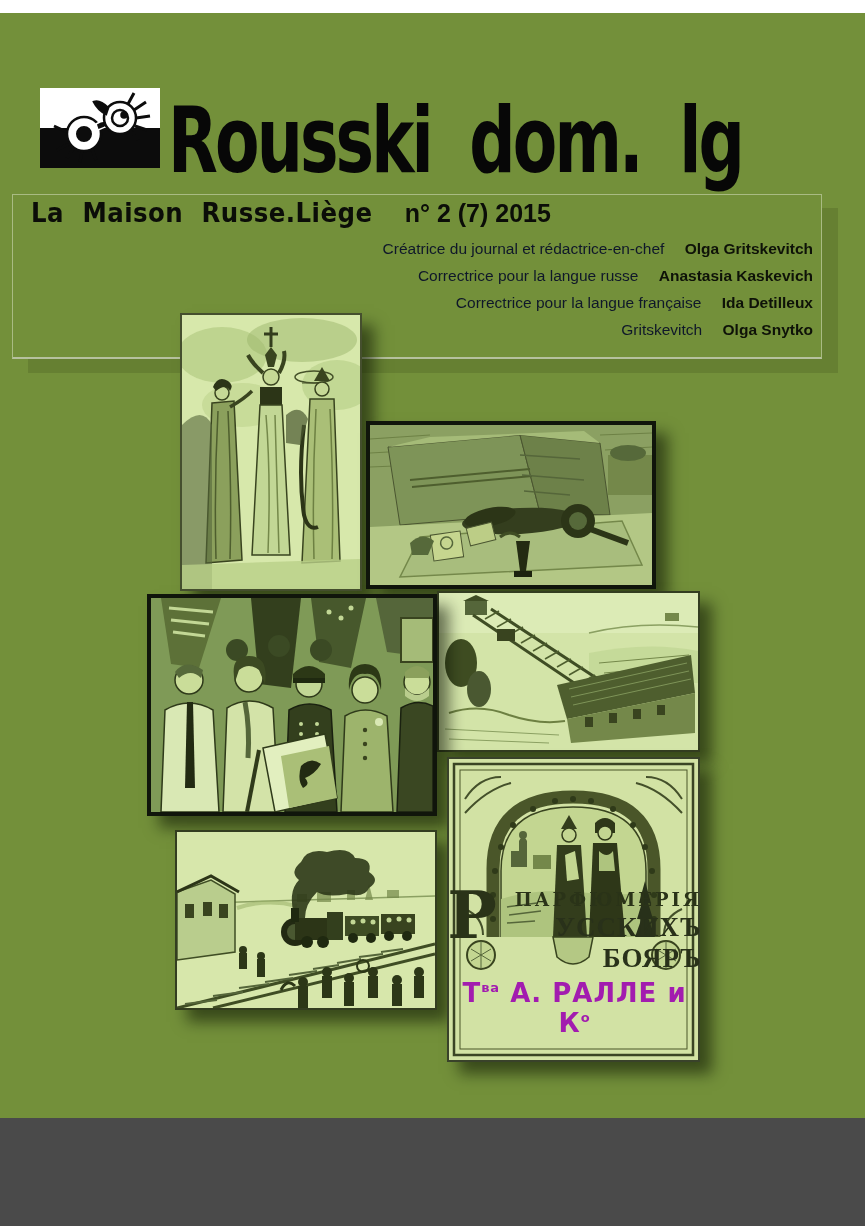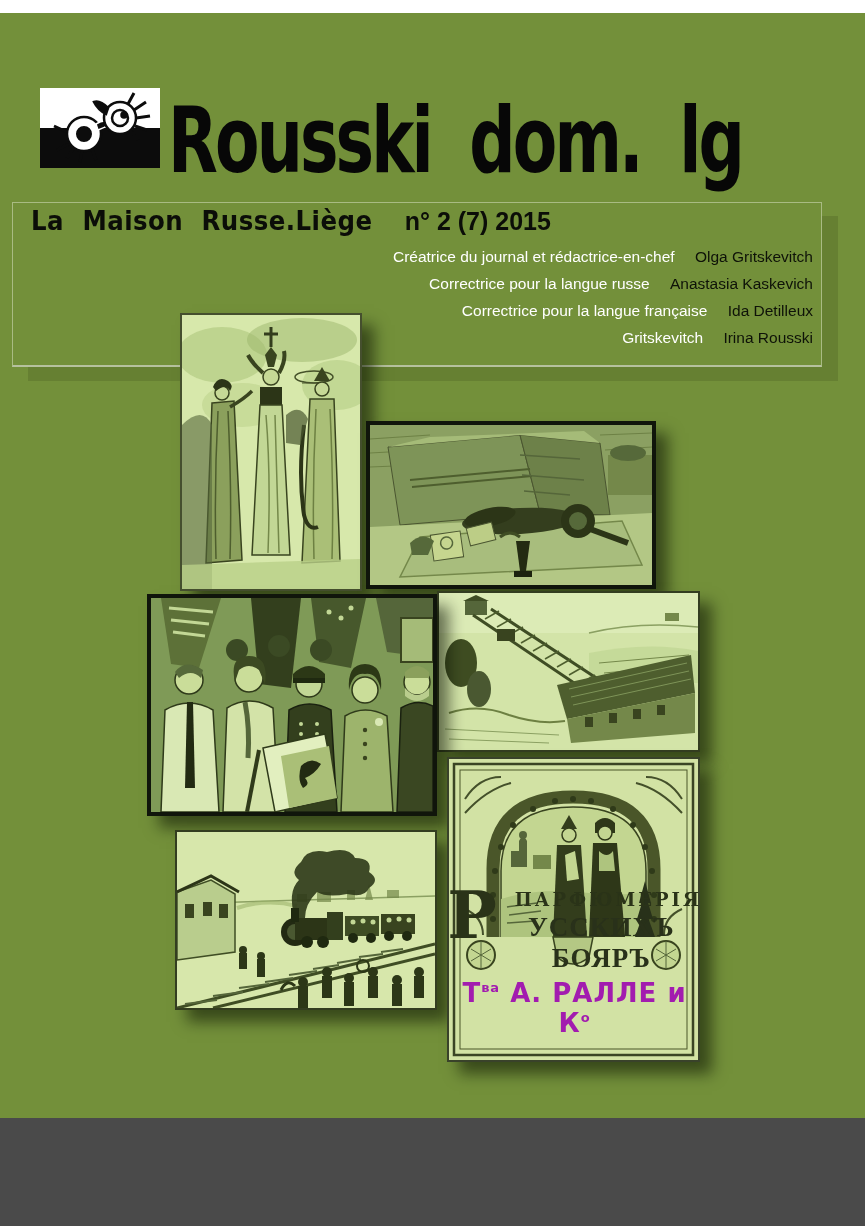--- a/index.html
+++ b/index.html
@@ -16,43 +16,43 @@
   .masthead-title {
     position:absolute; left:168px; top:94px; margin:0;
     font-family:"DejaVu Sans", sans-serif; font-weight:bold;
     font-size:90px; line-height:1.05; color:#070707;
     letter-spacing:-4px; word-spacing:26px; white-space:nowrap;
     transform:scaleX(0.72); transform-origin:left top;
   }
 
   
   .info-panel {
-    position:absolute; left:12px; top:202px; width:810px; height:165px;
+    position:absolute; left:12px; top:194px; width:810px; height:165px;
     box-sizing:border-box;
     border:1px solid rgba(235,240,220,0.45);
     border-bottom:2px solid #b6c19e;
     box-shadow:16px 14px 0 rgba(35,48,10,0.16);
   }
   .subtitle {
     position:absolute; left:18px; top:3px; white-space:nowrap; color:#0b0d08;
   }
   .subtitle-name {
     display:inline-block; font-family:"DejaVu Sans", sans-serif;
     font-weight:bold; font-size:26px; letter-spacing:0.5px; word-spacing:10px;
     transform:scaleX(0.94); transform-origin:left bottom;
   }
   .subtitle-issue {
     display:inline-block; font-family:"Liberation Sans", sans-serif;
     font-weight:bold; font-size:25px; letter-spacing:0px; margin-left:6px;
     transform:scaleY(1.05); transform-origin:left bottom;
   }
   .credits { position:absolute; right:8px; top:40px; text-align:right; }
   .credit-row { font-size:15.5px; line-height:27px; color:#15180e; white-space:nowrap; }
-  .credit-role { font-weight:normal; color:#ffffff; }
-  .credit-name { font-weight:normal; color:#0e1208; margin-left:16px; }
+  .credit-role { font-weight:normal; color:#0f172a; }
+  .credit-name { font-weight:bold; color:#0e1208; margin-left:16px; }
 
   
   .collage { position:absolute; left:0; top:0; width:865px; height:1226px; }
   .photo {
     position:absolute; margin:0; box-sizing:content-box;
     box-shadow:12px 12px 14px rgba(10,16,2,0.55);
   }
   .photo svg { display:block; width:100%; height:100%; }
 
   .photo-poster  { left:180px; top:313px; width:178px; height:274px; border:2px solid #454f2e; background:#d7e8ab; z-index:1; }
@@ -65,21 +65,21 @@
   
   .ad-text {
     position:absolute; left:10px; right:8px; bottom:22px;
     color:#262e16; text-align:center;
   }
   .ad-top { display:flex; align-items:flex-start; justify-content:center; }
   .ad-initial {
     font-family:"DejaVu Serif", serif; font-weight:bold;
     font-size:66px; line-height:0.85; margin-right:4px; color:#2a3318;
   }
-  .ad-lines { text-align:center; }
+  .ad-lines { text-align:right; }
   .ad-line1 {
     font-family:"DejaVu Serif", serif; font-weight:bold;
     font-size:18px; letter-spacing:3px; margin:2px 0 2px 14px; color:#2a3318;
   }
   .ad-line2 {
     font-family:Liberation Serif, serif; font-weight:bold;
     font-size:27px; letter-spacing:1px; color:#29311a;
   }
   .ad-line3 {
     font-family:"DejaVu Sans", sans-serif; font-weight:bold;
@@ -131,21 +131,21 @@
       <div class="credit-row">
         <span class="credit-role">Correctrice pour la langue russe</span>
         <span class="credit-name">Anastasia Kaskevich</span>
       </div>
       <div class="credit-row">
         <span class="credit-role">Correctrice pour la langue française</span>
         <span class="credit-name">Ida Detilleux</span>
       </div>
       <div class="credit-row">
         <span class="credit-role">Gritskevitch</span>
-        <span class="credit-name">Irina Rousski</span>
+        <span class="credit-name">Olga Snytko</span>
       </div>
     </div>
   </section>
 
   <main class="collage">
 
     <figure class="photo photo-poster">
       <svg viewBox="0 0 178 274" preserveAspectRatio="none">
         <rect width="178" height="274" fill="#d7e8ab"></rect>
         <ellipse cx="40" cy="40" rx="45" ry="28" fill="#a9c278" opacity="0.55"></ellipse>

